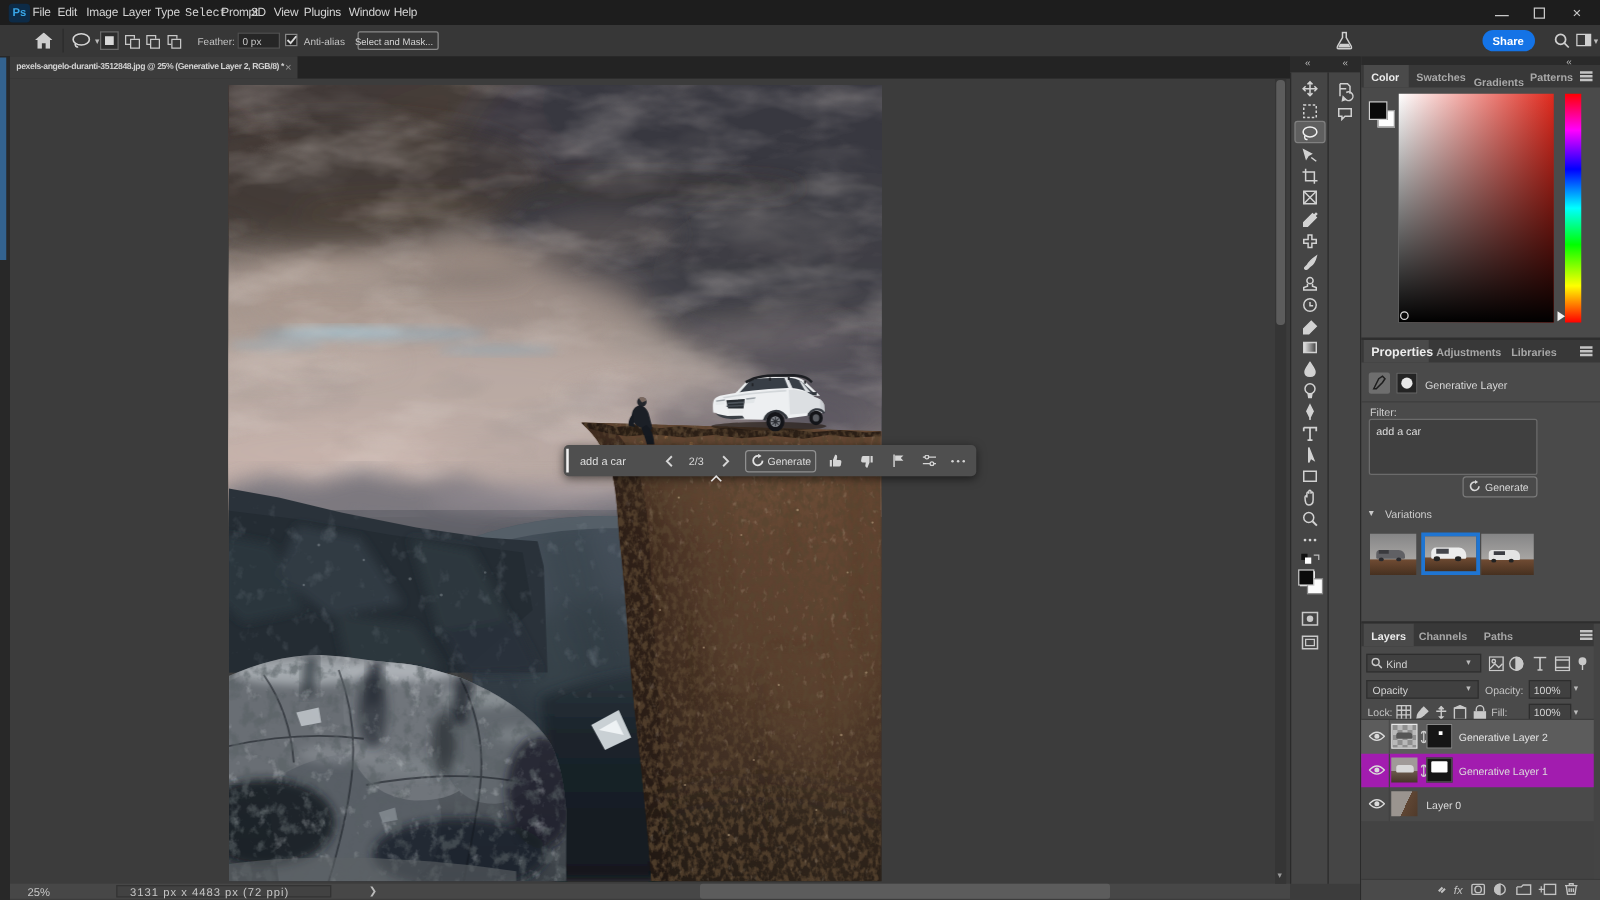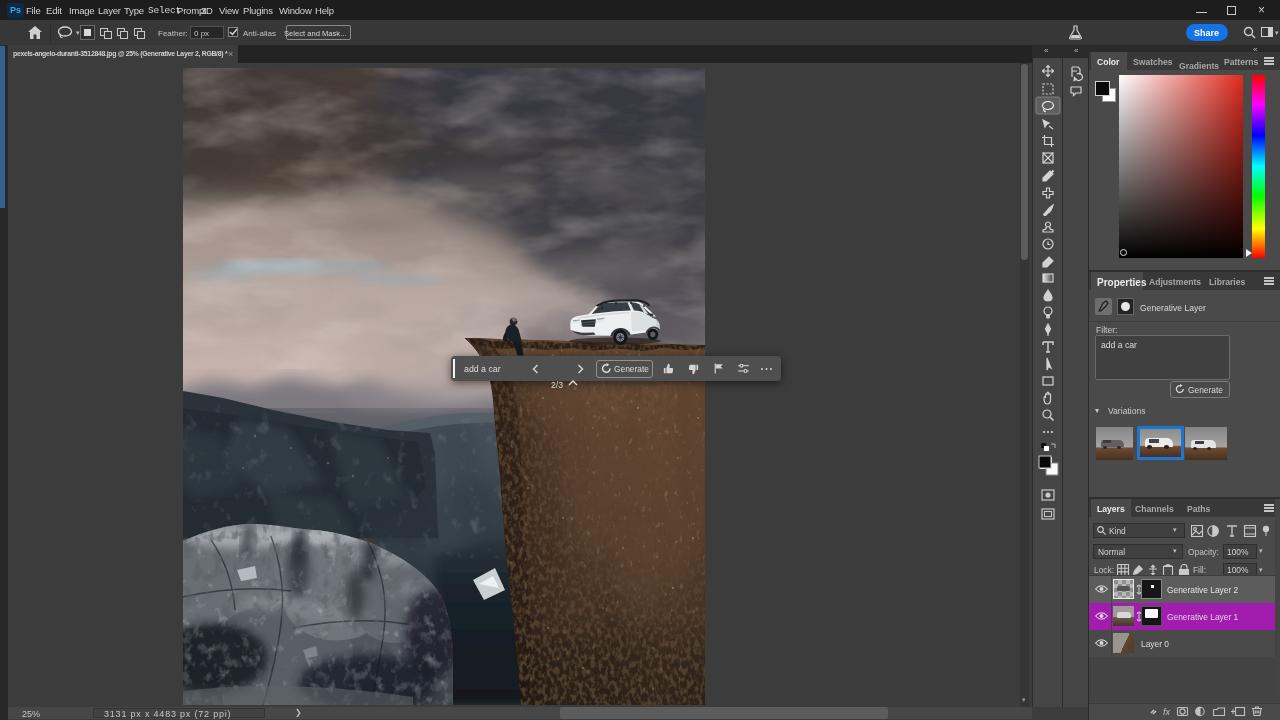--- a/index.html
+++ b/index.html
@@ -689,21 +689,21 @@
           <path d="M22 6 m0 -5.2 a5.2 5.2 0 0 1 0 10.4 Z" fill="#c9c9c9"></path>
         <path d="M36 1 L46 1 M41 1 L41 11 M39 11 L43 11" stroke-width="1.3"></path>
         <rect x="53.5" y="0.5" width="11" height="11"></rect>
           <path d="M53.5 3 L64.5 3 M53.5 9 L64.5 9"></path>
         <circle cx="75" cy="4" r="2.6" fill="#c9c9c9"></circle>
           <path d="M75 6.5 L75 11"></path>
       </g>
     </svg>
 
     <div class="abs" style="left:4px;top:499px;width:90px;height:15px;background:#404040;border:1px solid #2e2e2e;"></div>
-    <span class="txt" style="left:9px;top:502px;font-size:8.4px;color:#d2d2d2;">Normal</span>
+    <span class="txt" style="left:9px;top:502px;font-size:8.4px;color:#d2d2d2;">Opacity</span>
     <span class="txt" style="left:84px;top:502px;font-size:7px;color:#bbb;">▾</span>
     <span class="txt" style="left:99px;top:502px;font-size:8.4px;color:#c2c2c2;">Opacity:</span>
     <div class="abs" style="left:134px;top:499px;width:34px;height:15px;background:#404040;border:1px solid #2e2e2e;"></div>
     <span class="txt" style="left:138px;top:502px;font-size:8.4px;color:#d2d2d2;">100%</span>
     <span class="txt" style="left:170px;top:502px;font-size:7px;color:#bbb;">▾</span>
 
     <span class="txt" style="left:5px;top:520px;font-size:8.4px;color:#c2c2c2;">Lock:</span>
     <svg class="abs" style="left:28px;top:519px;" width="72" height="13" viewBox="0 0 72 13">
       <g stroke="#c9c9c9" fill="none" stroke-width="1.1">
         <rect x="0.5" y="0.5" width="11" height="11"></rect>
@@ -783,21 +783,21 @@
 
     <div class="abs" style="left:186px;top:454px;width:6px;height:204px;background:#444;"></div>
   </div>
 
   <div class="abs" style="left:451px;top:356px;width:330px;height:25px;background:#4f4f4f;border-radius:4px;box-shadow:0 2px 8px rgba(0,0,0,0.55);" id="genbar">
     <div class="abs" style="left:1.5px;top:3px;width:2px;height:19px;background:#f2f2f2;"></div>
     <span class="txt" style="left:13px;top:8px;font-size:8.8px;color:#dedede;">add a car</span>
     <svg class="abs" style="left:81px;top:7.5px;" width="7" height="10" viewBox="0 0 7 10">
         <path d="M5.5 1 L1.5 5 L5.5 9" stroke="#d5d5d5" stroke-width="1.5" fill="none"></path>
       </svg>
-    <span class="txt" style="left:100px;top:24px;font-size:8.6px;color:#d5d5d5;">2/3</span>
+    <span class="txt" style="left:100px;top:8px;font-size:8.6px;color:#d5d5d5;">2/3</span>
     <svg class="abs" style="left:126px;top:7.5px;" width="7" height="10" viewBox="0 0 7 10">
         <path d="M1.5 1 L5.5 5 L1.5 9" stroke="#d5d5d5" stroke-width="1.5" fill="none"></path>
       </svg>
     <div class="abs" style="left:145px;top:3.5px;width:57px;height:18px;border:1px solid #909090;border-radius:3px;"></div>
     <svg class="abs" style="left:150px;top:7px;" width="11" height="11" viewBox="0 0 10 10">
         <path d="M8.2 5 A3.4 3.4 0 1 1 5 1.6" fill="none" stroke="#e2e2e2" stroke-width="1.3"></path>
         <path d="M5 0 L7.5 1.6 L5 3.2 Z" fill="#e2e2e2"></path>
       </svg>
     <span class="txt" style="left:163px;top:8px;font-size:8.4px;color:#dedede;">Generate</span>
 

